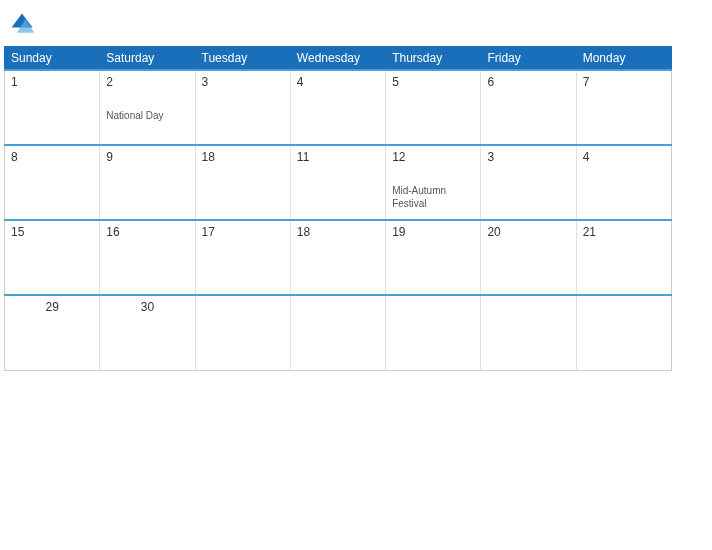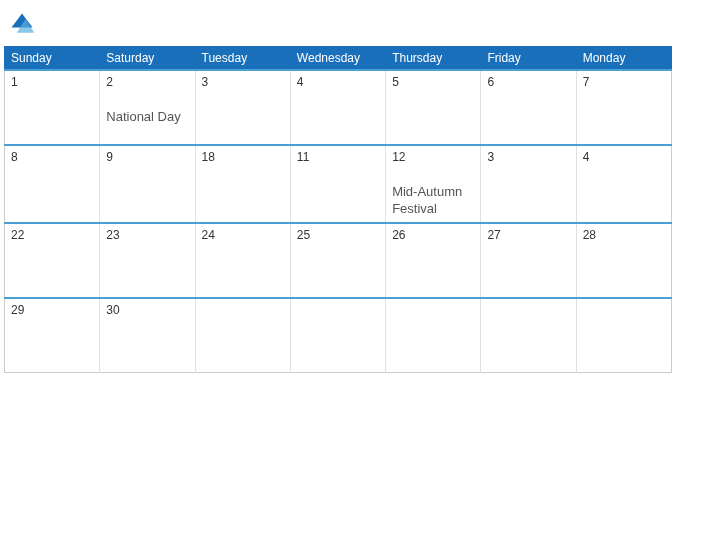--- a/index.html
+++ b/index.html
@@ -83,31 +83,32 @@
     .calendar-table tbody td:first-child {
       border-left: none;
     }
     .day-number {
       font-size: 12px;
       color: #333;
       display: block;
       margin-bottom: 2px;
     }
     .event-text {
-      font-size: 13px;
+      font-size: 10px;
       color: #555;
       display: block;
       line-height: 1.3;
       margin-top: 20px;
     }
     .empty-cell {
       background: #f5f5f5;
     }
     .last-row td {
       height: 60px;
+      text-align: center;
     }
   </style>
 </head>
 <body>
 
 <div class="calendar-container">
   <div class="header">
     <div class="logo">
       <svg class="logo-icon" viewBox="0 0 32 32">
         <polygon points="16,4 28,20 4,20" fill="#1a6fba"></polygon>
@@ -178,39 +179,39 @@
           </td>
           <td>
             <span class="day-number">3</span>
           </td>
           <td>
             <span class="day-number">4</span>
           </td>
         </tr>
         <tr>
           <td>
-            <span class="day-number">22</span>
-          </td>
-          <td>
-            <span class="day-number">23</span>
-          </td>
-          <td>
-            <span class="day-number">24</span>
-          </td>
-          <td>
-            <span class="day-number">25</span>
-          </td>
-          <td>
-            <span class="day-number">26</span>
-          </td>
-          <td>
-            <span class="day-number">27</span>
-          </td>
-          <td>
-            <span class="day-number">28</span>
+            <span class="day-number">15</span>
+          </td>
+          <td>
+            <span class="day-number">16</span>
+          </td>
+          <td>
+            <span class="day-number">17</span>
+          </td>
+          <td>
+            <span class="day-number">18</span>
+          </td>
+          <td>
+            <span class="day-number">19</span>
+          </td>
+          <td>
+            <span class="day-number">20</span>
+          </td>
+          <td>
+            <span class="day-number">21</span>
           </td>
         </tr>
         <tr class="last-row">
           <td>
             <span class="day-number">29</span>
           </td>
           <td>
             <span class="day-number">30</span>
           </td>
           <td class="empty-cell"></td>

